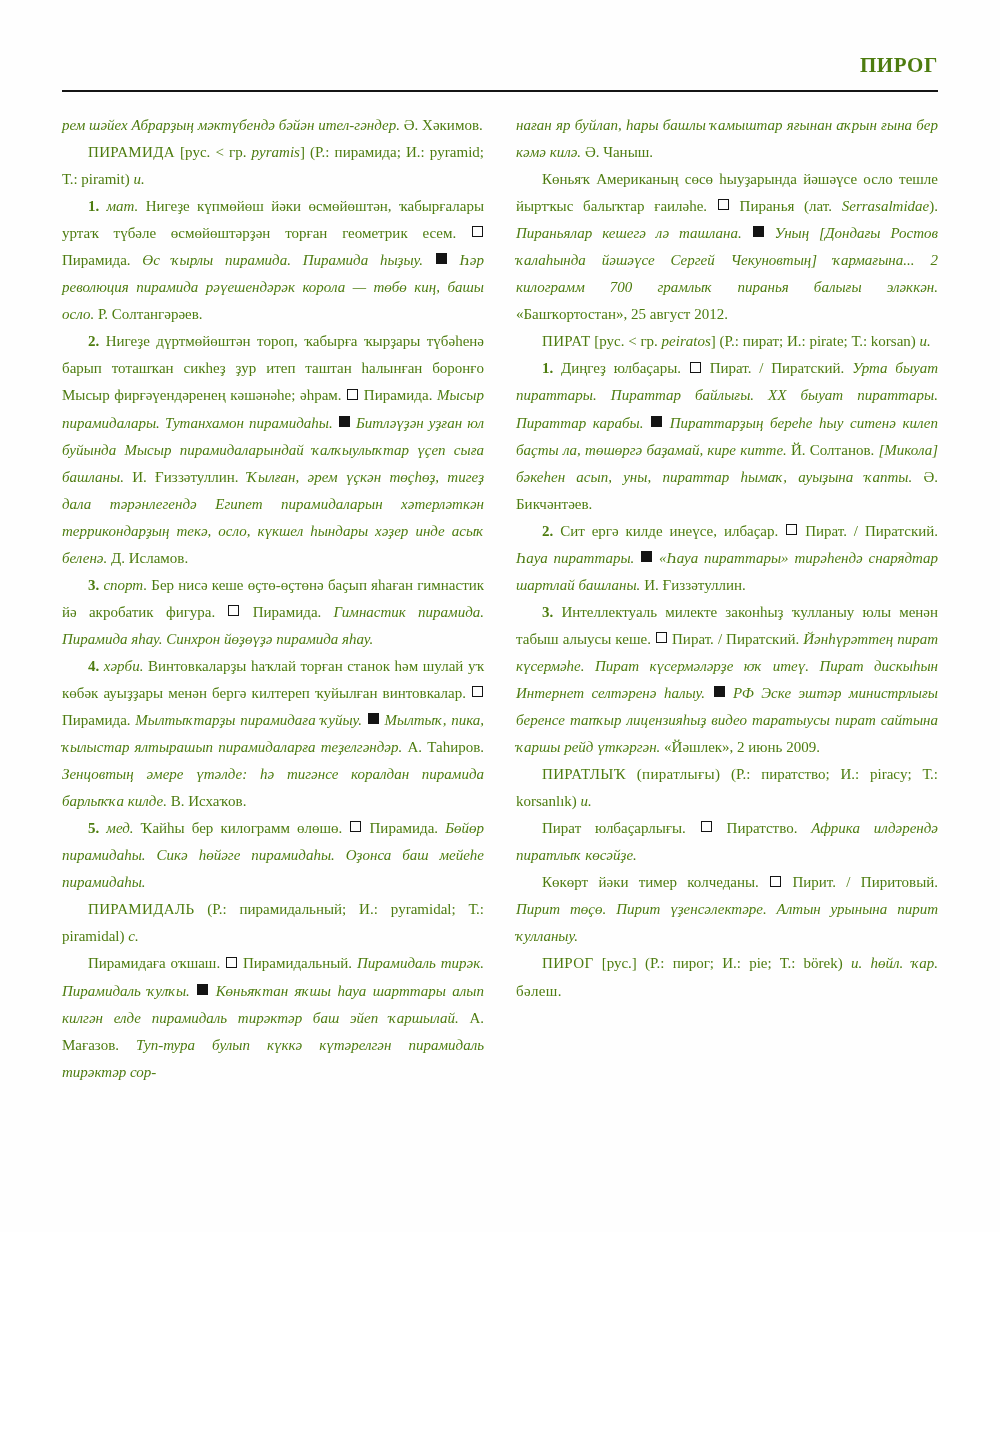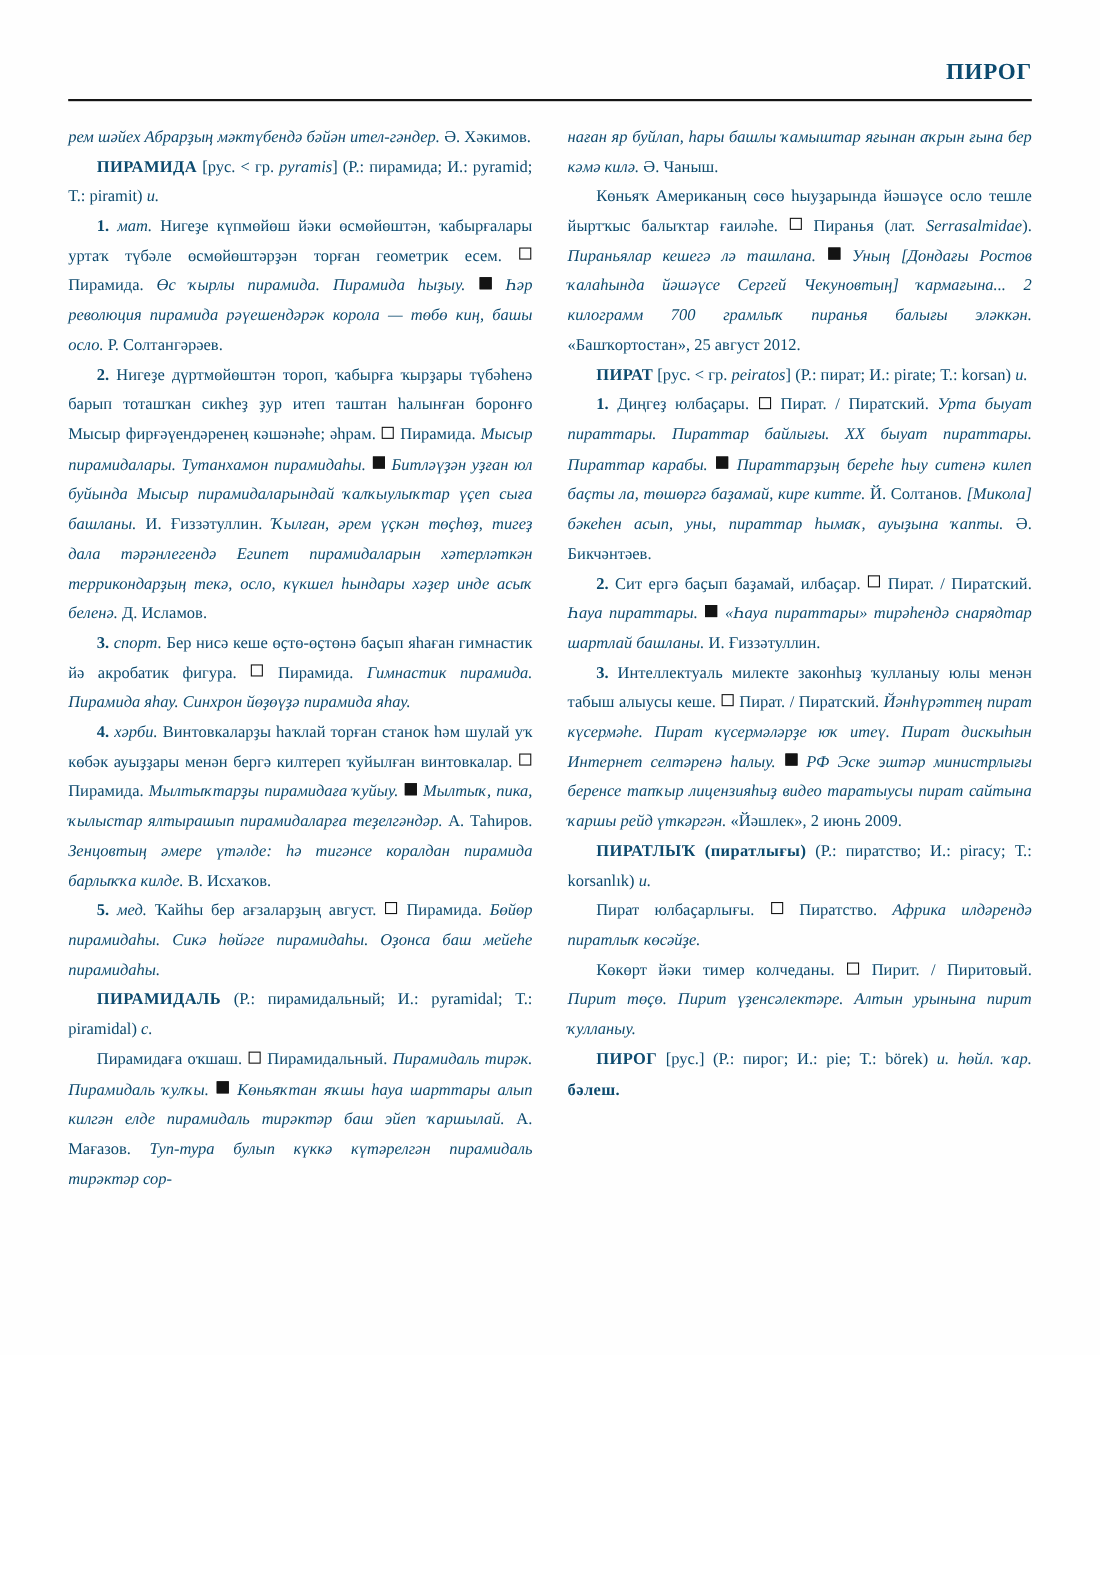--- a/index.html
+++ b/index.html
@@ -8,21 +8,21 @@
     padding: 0;
     background: #ffffff;
   }
   .page {
     position: relative;
     width: 1000px;
     height: 1232px;
     background: #fefefe;
     box-sizing: border-box;
     font-family: "Liberation Serif", "DejaVu Serif", serif;
-    color: #0c4a6e;
+    color: #4d7c0f;
     overflow: hidden;
   }
 
   
   .running-head {
     position: absolute;
     left: 62px;
     top: 52px;
     width: 876px;
     height: 34px;
@@ -70,21 +70,21 @@
   }
   .col p.ind {
     text-indent: 26px;
   }
   .col p.noind {
     text-indent: 0;
   }
 
   
   .hw {               
-    font-weight: bold;
+    font-weight: normal;
     letter-spacing: 0.35px;
   }
   .it {               
     font-style: italic;
   }
   .num {              
     font-weight: bold;
   }
   .lbl {              
     font-style: italic;
@@ -156,40 +156,40 @@
       <p class="ind"><span class="hw">ПИРАМИДА</span> <span>[рус. &lt; гр. </span><span class="it">pyramis</span><span>]</span> <span>(Р.: пирамида; И.: pyramid; Т.: piramit)</span> <span class="lbl">и.</span></p>
 
       <p class="ind"><span class="num">1.</span> <span class="lbl">мат.</span> <span>Нигеҙе күпмөйөш йәки өсмөйөштән, ҡабырғалары уртаҡ түбәле өсмөйөштәрҙән торған геометрик есем.</span> <span class="sq-open"></span> <span>Пирамида.</span> <span class="it">Өс ҡырлы пирамида. Пирамида һыҙыу.</span> <span class="sq-fill"></span> <span class="it">Һәр революция пирамида рәүешендәрәк корола — төбө киң, башы осло.</span> <span>Р. Солтангәрәев.</span></p>
 
       <p class="ind"><span class="num">2.</span> <span>Нигеҙе дүртмөйөштән тороп, ҡабырға ҡырҙары түбәһенә барып тоташҡан сикһеҙ ҙур итеп таштан һалынған боронғо Мысыр фирғәүендәренең кәшәнәһе; әһрам.</span> <span class="sq-open"></span> <span>Пирамида.</span> <span class="it">Мысыр пирамидалары. Тутанхамон пирамидаһы.</span> <span class="sq-fill"></span> <span class="it">Битләүҙән уҙған юл буйында Мысыр пирамидаларындай ҡалҡыулыҡтар үҫеп сыға башланы.</span> <span>И. Ғиззәтуллин.</span> <span class="it">Ҡылған, әрем үҫкән төҫһөҙ, тигеҙ дала тәрәнлегендә Египет пирамидаларын хәтерләткән террикондарҙың текә, осло, күкшел һындары хәҙер инде асыҡ беленә.</span> <span>Д. Исламов.</span></p>
 
       <p class="ind"><span class="num">3.</span> <span class="lbl">спорт.</span> <span>Бер нисә кеше өҫтө-өҫтөнә баҫып яһаған гимнастик йә акробатик фигура.</span> <span class="sq-open"></span> <span>Пирамида.</span> <span class="it">Гимнастик пирамида. Пирамида яһау. Синхрон йөҙөүҙә пирамида яһау.</span></p>
 
       <p class="ind"><span class="num">4.</span> <span class="lbl">хәрби.</span> <span>Винтовкаларҙы һаҡлай торған станок һәм шулай уҡ көбәк ауыҙҙары менән бергә килтереп ҡуйылған винтовкалар.</span> <span class="sq-open"></span> <span>Пирамида.</span> <span class="it">Мылтыҡтарҙы пирамидаға ҡуйыу.</span> <span class="sq-fill"></span> <span class="it">Мылтыҡ, пика, ҡылыстар ялтырашып пирамидаларға теҙелгәндәр.</span> <span>А. Таһиров.</span> <span class="it">Зенцовтың әмере үтәлде: һә тигәнсе коралдан пирамида барлыҡҡа килде.</span> <span>В. Исхаҡов.</span></p>
 
-      <p class="ind"><span class="num">5.</span> <span class="lbl">мед.</span> <span>Ҡайһы бер ағзаларҙың август.</span> <span class="sq-open"></span> <span>Пирамида.</span> <span class="it">Бөйөр пирамидаһы. Сикә һөйәге пирамидаһы. Оҙонса баш мейеһе пирамидаһы.</span></p>
+      <p class="ind"><span class="num">5.</span> <span class="lbl">мед.</span> <span>Ҡайһы бер килограмм өлөшө.</span> <span class="sq-open"></span> <span>Пирамида.</span> <span class="it">Бөйөр пирамидаһы. Сикә һөйәге пирамидаһы. Оҙонса баш мейеһе пирамидаһы.</span></p>
 
       <p class="ind"><span class="hw">ПИРАМИДАЛЬ</span> <span>(Р.: пирамидальный; И.: pyramidal; Т.: piramidal)</span> <span class="lbl">с.</span></p>
 
       <p class="ind"><span>Пирамидаға оҡшаш.</span> <span class="sq-open"></span> <span>Пирамидальный.</span> <span class="it">Пирамидаль тирәк. Пирамидаль ҡулҡы.</span> <span class="sq-fill"></span> <span class="it">Көньяҡтан яҡшы һауа шарттары алып килгән елде пирамидаль тирәктәр баш эйеп ҡаршылай.</span> <span>А. Мағазов.</span> <span class="it">Туп-тура булып күккә күтәрелгән пирамидаль тирәктәр сор-</span></p>
 
     </div>
 
     <div class="col">
 
       <p class="noind"><span class="it">наған яр буйлап, һары башлы ҡамыштар яғынан аҡрын ғына бер кәмә килә.</span> <span>Ә. Чаныш.</span></p>
 
 
       <p class="ind"><span>Көньяҡ Американың сөсө һыуҙарында йәшәүсе осло тешле йыртҡыс балыҡтар ғаиләһе.</span> <span class="sq-open"></span> <span>Пиранья (лат. </span><span class="it">Serrasalmidae</span><span>).</span> <span class="it">Пираньялар кешегә лә ташлана.</span> <span class="sq-fill"></span> <span class="it">Уның [Дондағы Ростов ҡалаһында йәшәүсе Сергей Чекуновтың] ҡармағына... 2 килограмм 700 грамлыҡ пиранья балығы эләккән.</span> <span>«Башҡортостан», 25 август 2012.</span></p>
 
       <p class="ind"><span class="hw">ПИРАТ</span> <span>[рус. &lt; гр. </span><span class="it">peiratos</span><span>]</span> <span>(Р.: пират; И.: pirate; Т.: korsan)</span> <span class="lbl">и.</span></p>
 
       <p class="ind"><span class="num">1.</span> <span>Диңгеҙ юлбаҫары.</span> <span class="sq-open"></span> <span>Пират. / Пиратский.</span> <span class="it">Урта быуат пираттары. Пираттар байлығы. ХХ быуат пираттары. Пираттар карабы.</span> <span class="sq-fill"></span> <span class="it">Пираттарҙың береһе һыу ситенә килеп баҫты ла, төшөргә баҙамай, кире китте.</span> <span>Й. Солтанов.</span> <span class="it">[Микола] бәкеһен асып, уны, пираттар һымаҡ, ауыҙына ҡапты.</span> <span>Ә. Бикчәнтәев.</span></p>
 
-      <p class="ind"><span class="num">2.</span> <span>Сит ергә баҫып баҙамай, илбаҫар.</span> <span class="sq-open"></span> <span>Пират. / Пиратский.</span> <span class="it">Һауа пираттары.</span> <span class="sq-fill"></span> <span class="it">«Һауа пираттары» тирәһендә снарядтар шартлай башланы.</span> <span>И. Ғиззәтуллин.</span></p>
+      <p class="ind"><span class="num">2.</span> <span>Сит ергә килде инеүсе, илбаҫар.</span> <span class="sq-open"></span> <span>Пират. / Пиратский.</span> <span class="it">Һауа пираттары.</span> <span class="sq-fill"></span> <span class="it">«Һауа пираттары» тирәһендә снарядтар шартлай башланы.</span> <span>И. Ғиззәтуллин.</span></p>
 
       <p class="ind"><span class="num">3.</span> <span>Интеллектуаль милекте законһыҙ ҡулланыу юлы менән табыш алыусы кеше.</span> <span class="sq-open"></span> <span>Пират. / Пиратский.</span> <span class="it">Йәнһүрәттең пират күсермәһе. Пират күсермәләрҙе юҡ итеү. Пират дискыһын Интернет селтәренә һалыу.</span> <span class="sq-fill"></span> <span class="it">РФ Эске эштәр министрлығы беренсе тапҡыр лицензияһыҙ видео таратыусы пират сайтына ҡаршы рейд үткәргән.</span> <span>«Йәшлек», 2 июнь 2009.</span></p>
 
       <p class="ind"><span class="hw">ПИРАТЛЫҠ</span> <span class="hw">(пиратлығы)</span> <span>(Р.: пиратство; И.: piracy; Т.: korsanlık)</span> <span class="lbl">и.</span></p>
 
       <p class="ind"><span>Пират юлбаҫарлығы.</span> <span class="sq-open"></span> <span>Пиратство.</span> <span class="it">Африка илдәрендә пиратлыҡ көсәйҙе.</span></p>
 
 
       <p class="ind"><span>Көкөрт йәки тимер колчеданы.</span> <span class="sq-open"></span> <span>Пирит. / Пиритовый.</span> <span class="it">Пирит төҫө. Пирит үҙенсәлектәре. Алтын урынына пирит ҡулланыу.</span></p>
 

